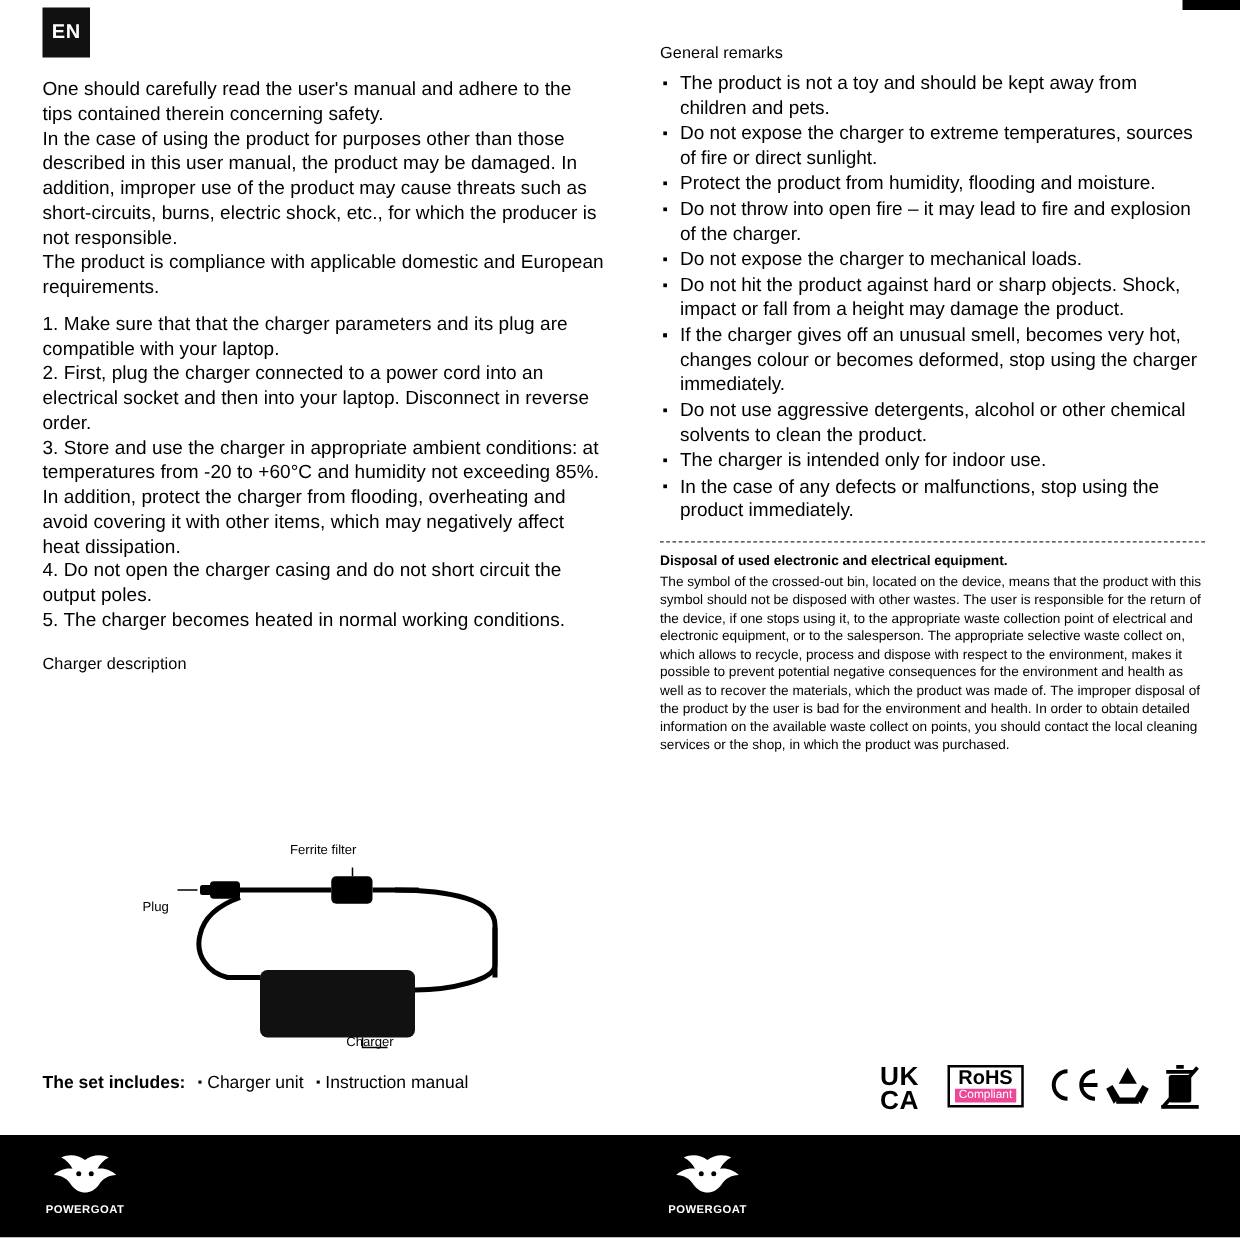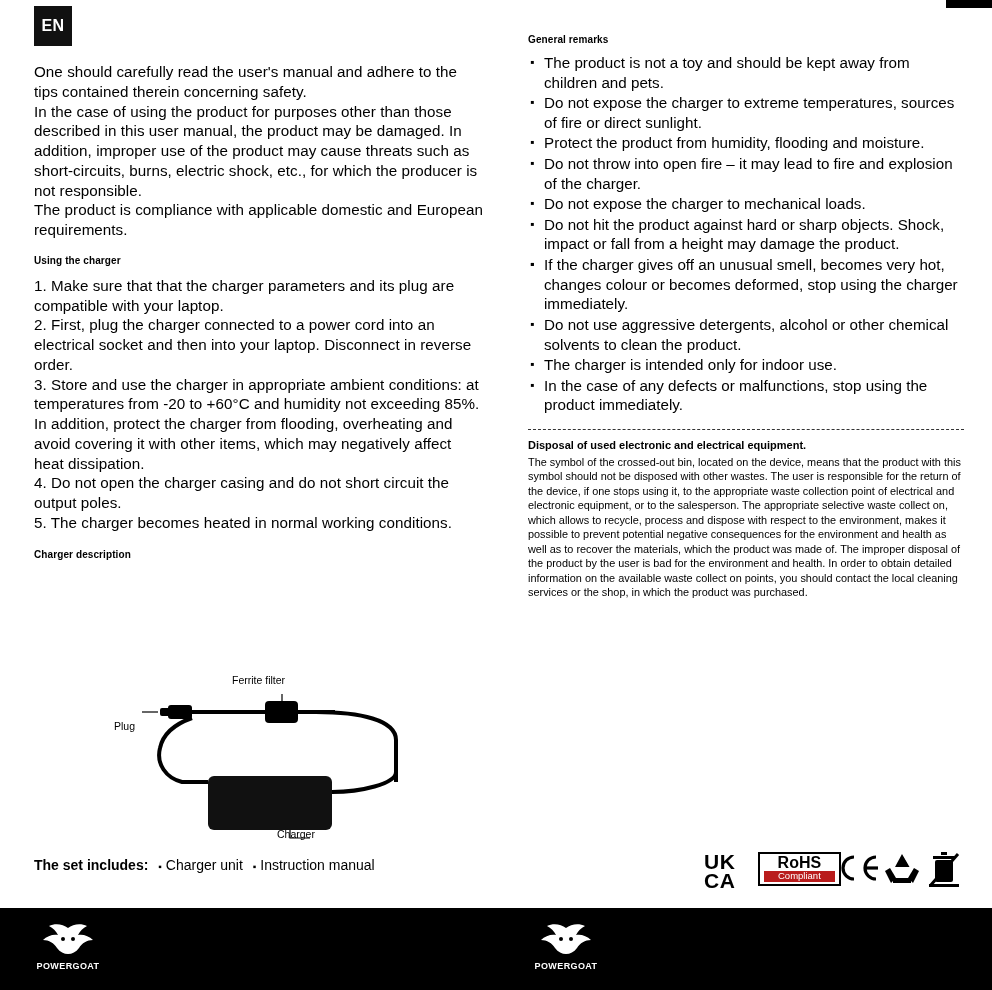--- a/index.html
+++ b/index.html
@@ -51,22 +51,22 @@
     top: 62px;
     width: 450px;
   }
   .col-right {
     position: absolute;
     left: 528px;
     top: 34px;
     width: 436px;
   }
   h2.sec {
-    font-size: 10px;
-    font-weight: bold;
+    font-size: 13px;
+    font-weight: normal;
     margin: 0 0 8px 0;
     letter-spacing: 0.1px;
   }
   h2.sec.spaced {
     margin-top: 14px;
   }
   p.body {
     font-size: 15.2px;
     line-height: 1.30;
     margin: 0;
@@ -148,21 +148,21 @@
     letter-spacing: 0.5px;
   }
   .rohs {
     position: absolute;
     left: 58px; top: 4px;
     border: 2px solid #000;
     padding: 1px 4px 2px 4px;
     text-align: center;
   }
   .rohs .r1 { font-size: 16px; font-weight: bold; line-height: 1; }
-  .rohs .r2 { font-size: 9.5px; background: #b91c1c; color:#fff; padding: 0 14px; line-height: 1.15; }
+  .rohs .r2 { font-size: 9.5px; background: #ec4899; color:#fff; padding: 0 3px; line-height: 1.15; }
   .ce {
     position: absolute;
     left: 140px; top: 5px;
   }
   .recycle {
     position: absolute;
     left: 184px; top: 4px;
   }
   .wee {
     position: absolute;
@@ -204,21 +204,20 @@
 
   <div class="lang-badge">EN</div>
 
   <div class="col-left">
 
 
     <p class="body" style="white-space: pre-line;">One should carefully read the user's manual and adhere to the tips contained therein concerning safety.
 In the case of using the product for purposes other than those described in this user manual, the product may be damaged. In addition, improper use of the product may cause threats such as short-circuits, burns, electric shock, etc., for which the producer is not responsible.
 The product is compliance with applicable domestic and European requirements.</p>
 
-    <h2 class="sec spaced" style="margin-top:15px;">Using the charger</h2>
 
     <p class="body" style="white-space: pre-line; margin-top:10px;">1. Make sure that that the charger parameters and its plug are compatible with your laptop.
 2. First, plug the charger connected to a power cord into an electrical socket and then into your laptop. Disconnect in reverse order.
 3. Store and use the charger in appropriate ambient conditions: at temperatures from -20 to +60°C and humidity not exceeding 85%. In addition, protect the charger from flooding, overheating and avoid covering it with other items, which may negatively affect heat dissipation.
 4. Do not open the charger casing and do not short circuit the output poles.
 5. The charger becomes heated in normal working conditions.</p>
 
     <h2 class="sec spaced" style="margin-top:16px;">Charger description</h2>
   </div>
 

